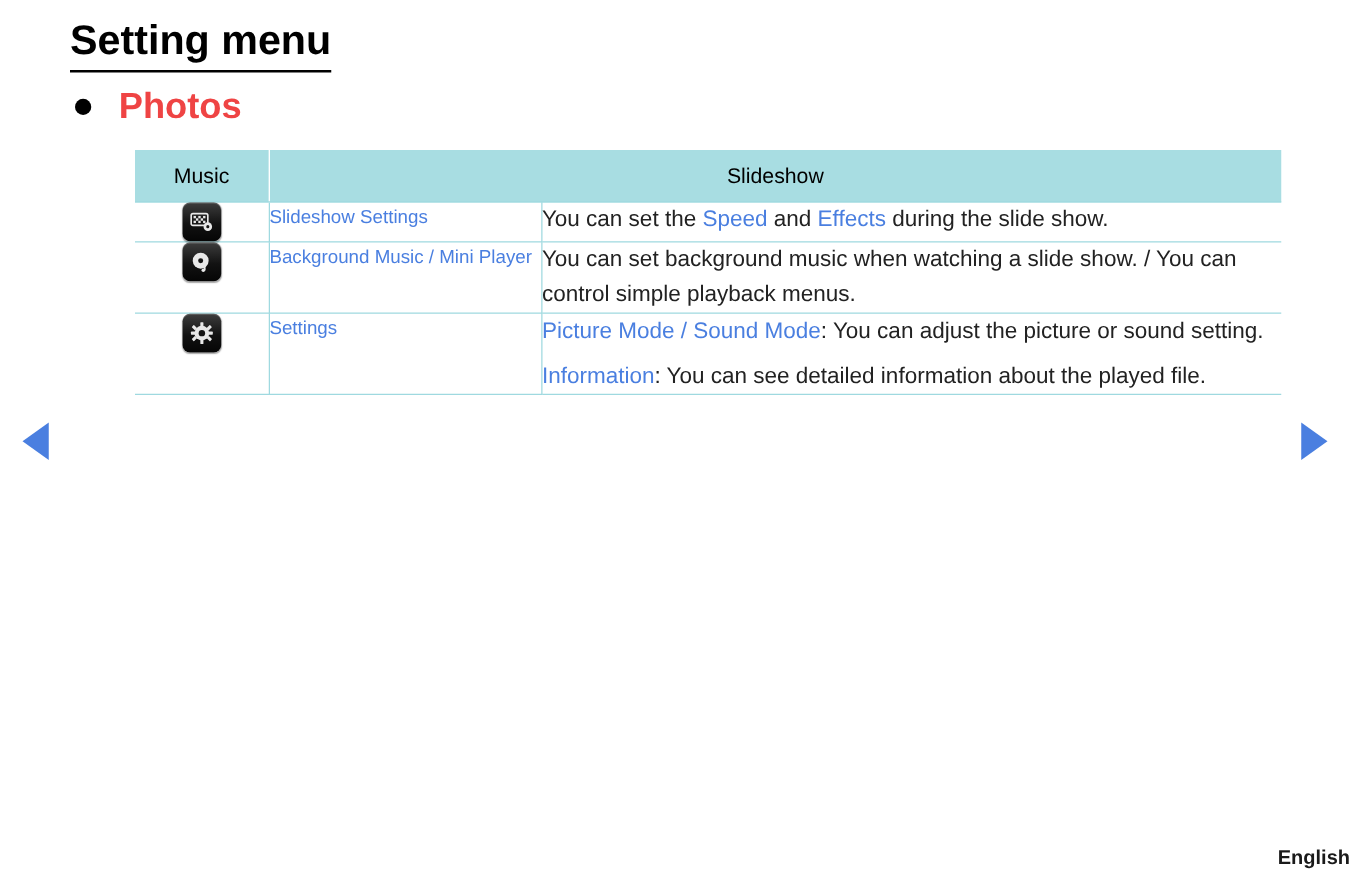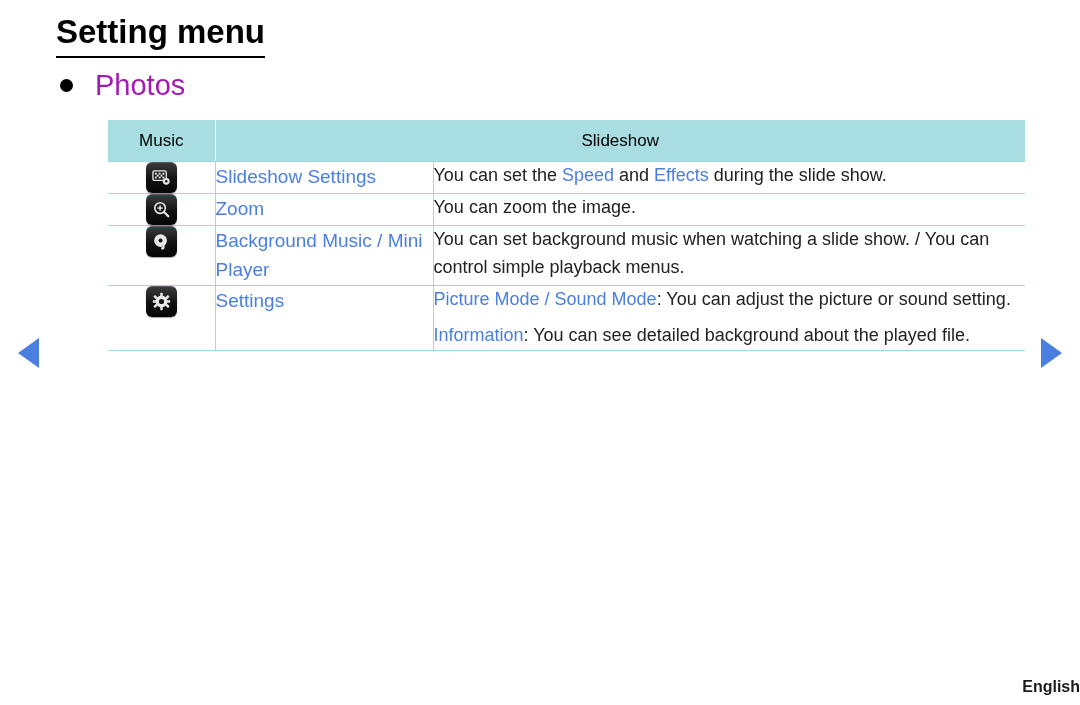--- a/index.html
+++ b/index.html
@@ -43,22 +43,22 @@
   .bullet-dot {
     width: 13px;
     height: 13px;
     border-radius: 50%;
     background: #000000;
     display: inline-block;
     flex: 0 0 auto;
   }
   .section-heading-text {
     font-size: 29px;
-    color: #a21caf;
-    font-weight: normal;
+    color: #ef4444;
+    font-weight: bold;
     line-height: 1.1;
   }
 
   
   .nav-arrow {
     position: absolute;
     top: 338px;
     width: 0;
     height: 0;
     border-top: 15px solid transparent;
@@ -108,21 +108,21 @@
 
   .cell-icon {
     text-align: center;
     vertical-align: middle;
     border-right: 1px solid #9fd9e0;
     padding: 9px 0;
   }
   .cell-name {
     border-right: 1px solid #9fd9e0;
     padding: 9px 0 9px 8px;
-    font-size: 19px;
+    font-size: 15px;
     color: #4a7fe0;
     line-height: 1.55;
   }
   .cell-desc {
     padding: 9px 0 9px 17px;
     font-size: 18px;
     color: #222222;
     line-height: 1.55;
   }
   .cell-desc p {
@@ -205,34 +205,20 @@
             </svg>
           </span></td>
         <td class="cell-name">Slideshow Settings</td>
         <td class="cell-desc">
           <p><span>You can set the </span><span class="hl">Speed</span><span> and </span><span class="hl">Effects</span><span> during the slide show.</span></p>
         </td>
       </tr>
       <tr>
         <td class="cell-icon"><span class="icon-box">
             <svg width="19" height="19" viewBox="0 0 20 20">
-              <circle cx="8.5" cy="8.5" r="5.6" fill="none" stroke="#e8e8e8" stroke-width="1.7"></circle>
-              <line x1="12.6" y1="12.6" x2="17.2" y2="17.2" stroke="#e8e8e8" stroke-width="2.3" stroke-linecap="round"></line>
-              <line x1="5.7" y1="8.5" x2="11.3" y2="8.5" stroke="#e8e8e8" stroke-width="1.5"></line>
-              <line x1="8.5" y1="5.7" x2="8.5" y2="11.3" stroke="#e8e8e8" stroke-width="1.5"></line>
-            </svg>
-          </span></td>
-        <td class="cell-name">Zoom</td>
-        <td class="cell-desc">
-          <p><span>You can zoom the image.</span></p>
-        </td>
-      </tr>
-      <tr>
-        <td class="cell-icon"><span class="icon-box">
-            <svg width="19" height="19" viewBox="0 0 20 20">
               <circle cx="9" cy="9" r="6.7" fill="#e8e8e8"></circle>
               <circle cx="9" cy="9" r="2.1" fill="#141414"></circle>
               <path d="M12.4 12.0 L12.4 17.0" stroke="#e8e8e8" stroke-width="1.5" fill="none"></path>
               <circle cx="11.2" cy="17.1" r="1.5" fill="#e8e8e8"></circle>
             </svg>
           </span></td>
         <td class="cell-name">Background Music / Mini Player</td>
         <td class="cell-desc">
           <p><span>You can set background music when watching a slide show. / You can control simple playback menus.</span></p>
         </td>
@@ -250,19 +236,19 @@
                 <rect x="14.9" y="3.4" width="2.6" height="4" rx="0.5" transform="rotate(45 16.2 5.4)"></rect>
                 <rect x="2.4" y="12.6" width="2.6" height="4" rx="0.5" transform="rotate(45 3.7 14.6)"></rect>
                 <circle cx="10" cy="10" r="6.2"></circle>
               </g>
               <circle cx="10" cy="10" r="2.7" fill="#141414"></circle>
             </svg>
           </span></td>
         <td class="cell-name">Settings</td>
         <td class="cell-desc">
           <p><span class="hl">Picture Mode / Sound Mode</span><span>: You can adjust the picture or sound setting.</span></p>
-          <p><span class="hl">Information</span><span>: You can see detailed background about the played file.</span></p>
+          <p><span class="hl">Information</span><span>: You can see detailed information about the played file.</span></p>
         </td>
       </tr>
     </tbody>
 </table>
 
 <div class="footer-lang">English</div>
 
 </body></html>

